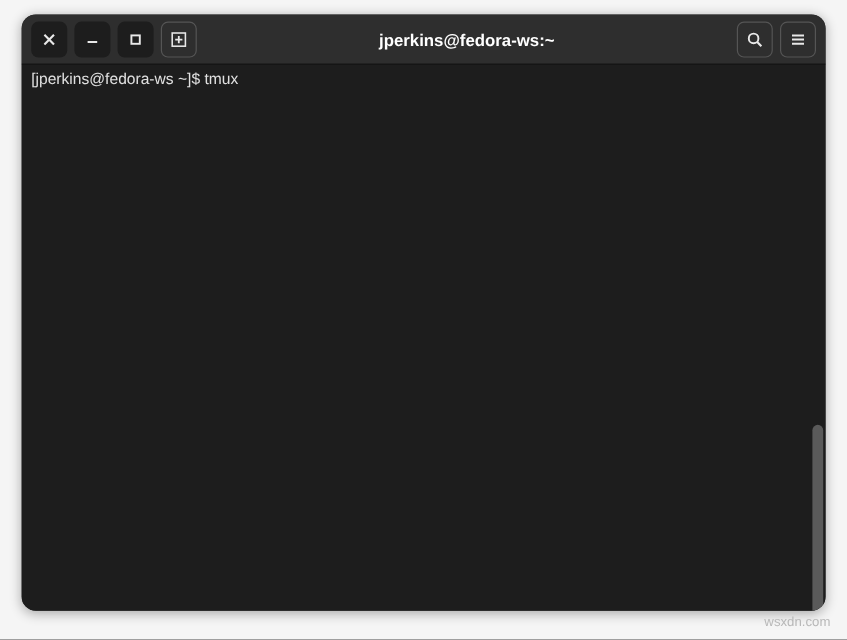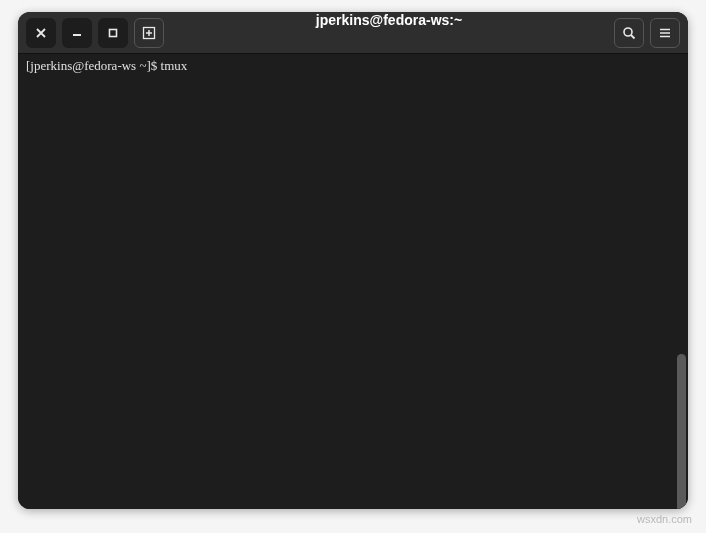--- a/index.html
+++ b/index.html
@@ -22,20 +22,21 @@
       border-radius: 12px;
       overflow: hidden;
       box-shadow: 0 2px 10px rgba(0,0,0,0.3);
       display: flex;
       flex-direction: column;
     }
     .titlebar {
       height: 42px;
       background: #2e2e2e;
       display: flex;
+      align-items: center;
       padding: 0 8px;
       gap: 6px;
       border-bottom: 1px solid #111;
     }
     .titlebar-left {
       display: flex;
       gap: 6px;
       align-items: center;
     }
     .titlebar-right {
@@ -64,21 +65,21 @@
       flex: 1;
       text-align: center;
       color: #ffffff;
       font-weight: 600;
       font-size: 14px;
     }
     .terminal-body {
       flex: 1;
       background: #1d1d1d;
       padding: 4px 8px;
-      font-family: Liberation Serif, serif;
+      font-family: Liberation Sans, sans-serif;
       font-size: 13px;
       line-height: 16px;
       color: #e0e0e0;
       position: relative;
       overflow: hidden;
     }
     .term-line {
       white-space: pre;
     }
     .cursor {

